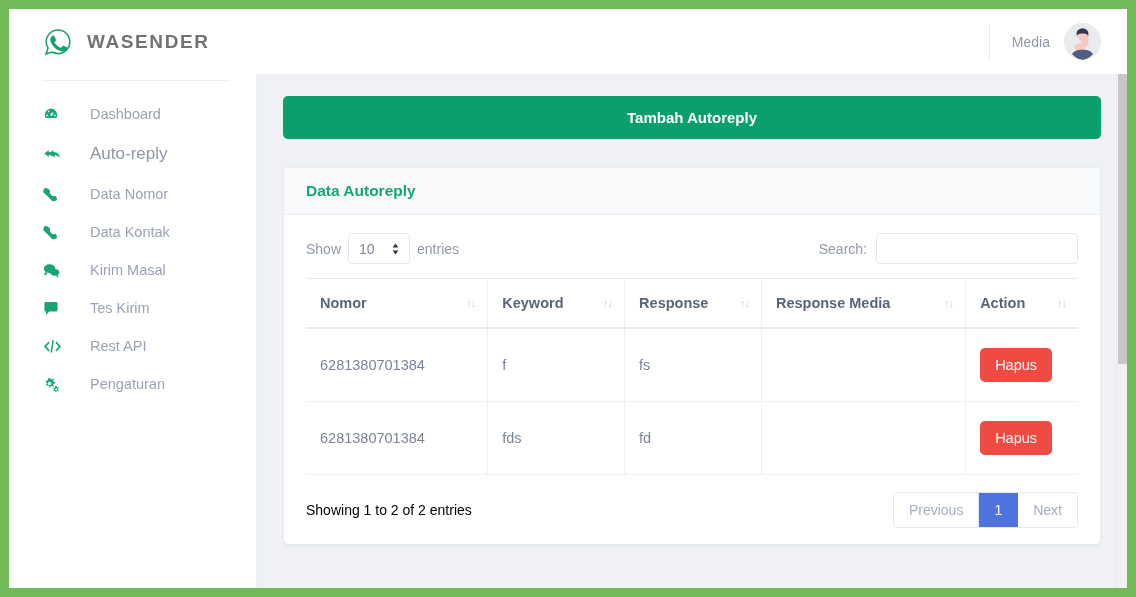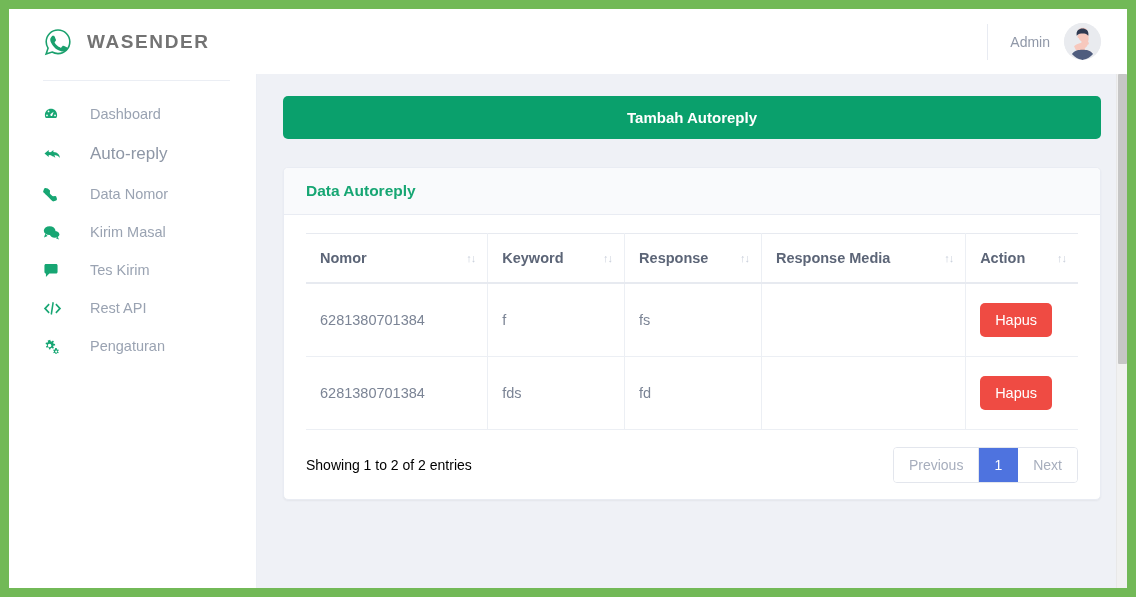--- a/index.html
+++ b/index.html
@@ -206,21 +206,21 @@
       <span class="brand-icon">
         <svg viewBox="0 0 32 32" width="30" height="30" fill="none">
           <path d="M16 3.2C9 3.2 3.4 8.8 3.4 15.8c0 2.5.7 4.8 2 6.8l-2.1 6.2 6.4-2.1a12.5 12.5 0 0 0 6.3 1.7c7 0 12.6-5.6 12.6-12.6S23 3.2 16 3.2z" stroke="#1aa06d" stroke-width="1.7" fill="none"></path>
           <path d="M12.2 10.1c-.3-.7-.6-.7-.9-.7h-.8c-.3 0-.8.1-1.2.6-.4.5-1.6 1.5-1.6 3.7s1.6 4.3 1.8 4.6c.2.3 3.1 4.9 7.6 6.7 3.8 1.5 4.5 1.2 5.3 1.1.8-.1 2.6-1.1 3-2.1.4-1 .4-1.9.3-2.1-.1-.2-.4-.3-.9-.5-.4-.2-2.6-1.3-3-1.4-.4-.2-.7-.2-1 .2-.3.5-1.1 1.4-1.3 1.7-.2.3-.5.3-.9.1-.4-.2-1.9-.7-3.6-2.2-1.3-1.2-2.2-2.6-2.5-3.1-.2-.5 0-.7.2-.9.2-.2.4-.5.7-.8.2-.3.3-.5.4-.8.1-.3.1-.6 0-.8-.2-.2-1-2.4-1.4-3.3z" fill="#1aa06d"></path>
         </svg>
       </span>
       <span class="brand-text">WASENDER</span>
     </div>
     <div class="topbar-right">
       <span class="topbar-divider"></span>
-      <span class="admin-name">Admin</span>
+      <span class="admin-name">Media</span>
       <span class="avatar">
         <svg viewBox="0 0 40 40" width="37" height="37">
           <circle cx="20" cy="20" r="20" fill="#e9ebef"></circle>
           <path d="M20 9c-3.2 0-5.2 2.1-5.2 5.1 0 1 .2 2 .6 2.8-.6.4-.9 1-.9 1.6 0 .9.6 1.6 1.4 1.7.5 1.6 1.7 2.9 3 3.4l-.1 1.7c-3.6.8-6.6 2.4-7.9 3.9A19.9 19.9 0 0 0 20 40c3.9 0 7.5-1.1 10.6-3.1-1.1-1.6-4.2-3.4-8-4.2l-.1-1.7c1.4-.6 2.6-1.9 3-3.5.8-.1 1.4-.8 1.4-1.7 0-.6-.3-1.2-.9-1.6.4-.8.6-1.8.6-2.8C26.6 11.1 24.2 9 20 9z" fill="#f7c8bd" transform="translate(0,-4)"></path>
           <path d="M8.6 33.4C11.6 29.6 15.6 29 20 29s8.4.6 11.4 4.4A19.9 19.9 0 0 1 20 40a19.9 19.9 0 0 1-11.4-6.6z" fill="#4f5d7e"></path>
           <path d="M20 6c-4 0-6.4 2.4-6.4 6 0 .6.1 1.3.2 1.9.9-1.4 2.5-2.6 4.6-2.6h3.4c1.9 0 3.5 1.1 4.4 2.5.1-.6.2-1.2.2-1.8C26.4 8.4 24 6 20 6z" fill="#2f3a52"></path>
         </svg>
       </span>
     </div>
   </div>
@@ -251,20 +251,28 @@
 
       <div class="nav-item">
         <span class="nav-icon">
           <svg viewBox="0 0 16 16" width="15" height="15" fill="currentColor">
             <path d="M5 1.7 2.6 1C2 .9 1.4 1.2 1.2 1.8L.2 4.4c-.2.5 0 1.1.4 1.4C3 7.9 7.9 12.8 10 15c.4.4 1 .5 1.5.3l2.6-1c.6-.2.9-.8.8-1.4l-.7-2.4c-.1-.5-.6-.9-1.2-.9l-2.3.2c-.4 0-.8-.1-1-.4l-2-2c-.3-.3-.4-.7-.4-1.1l.2-2.3c0-.6-.4-1.1-.9-1.2z"></path>
           </svg>
         </span>
         <span>Data Nomor</span>
       </div>
 
+      <div class="nav-item">
+        <span class="nav-icon">
+          <svg viewBox="0 0 16 16" width="15" height="15" fill="currentColor">
+            <path d="M5 1.7 2.6 1C2 .9 1.4 1.2 1.2 1.8L.2 4.4c-.2.5 0 1.1.4 1.4C3 7.9 7.9 12.8 10 15c.4.4 1 .5 1.5.3l2.6-1c.6-.2.9-.8.8-1.4l-.7-2.4c-.1-.5-.6-.9-1.2-.9l-2.3.2c-.4 0-.8-.1-1-.4l-2-2c-.3-.3-.4-.7-.4-1.1l.2-2.3c0-.6-.4-1.1-.9-1.2z"></path>
+          </svg>
+        </span>
+        <span>Data Kontak</span>
+      </div>
 
       <div class="nav-item">
         <span class="nav-icon">
           <svg viewBox="0 0 18 16" width="17" height="15" fill="currentColor">
             <ellipse cx="7" cy="6" rx="6.2" ry="4.6"></ellipse>
             <path d="M2.4 9.4 1 13.2l3.8-1.6z"></path>
             <ellipse cx="12.4" cy="10" rx="5" ry="3.7"></ellipse>
             <path d="M15.6 12.6 17 15.4l-3.3-1.2z"></path>
           </svg>
         </span>
@@ -306,20 +314,40 @@
 
       <button class="btn-add">Tambah Autoreply</button>
 
       <div class="card">
         <div class="card-header">
           <span class="card-title">Data Autoreply</span>
         </div>
 
         <div class="card-body">
 
+          <div class="table-controls">
+            <div class="length-ctrl">
+              <span>Show</span>
+              <div class="length-select">
+                <span>10</span>
+                <span class="spin">
+                  <svg viewBox="0 0 10 12" width="9" height="12" fill="#2c3340">
+                    <path d="M5 0 8.2 4.2H1.8z"></path>
+                      <path d="M5 12 1.8 7.8h6.4z"></path>
+                  </svg>
+                </span>
+              </div>
+              <span>entries</span>
+            </div>
+
+            <div class="search-ctrl">
+              <span class="search-label">Search:</span>
+              <input class="search-input" type="text" placeholder="" style="">
+            </div>
+          </div>
 
           <table>
             <thead>
               <tr>
                 <th class="col-nomor">
                   <span class="th-inner">
                     <span>Nomor</span>
                     <span class="sort-ico">↑↓</span>
                   </span>
                 </th>

